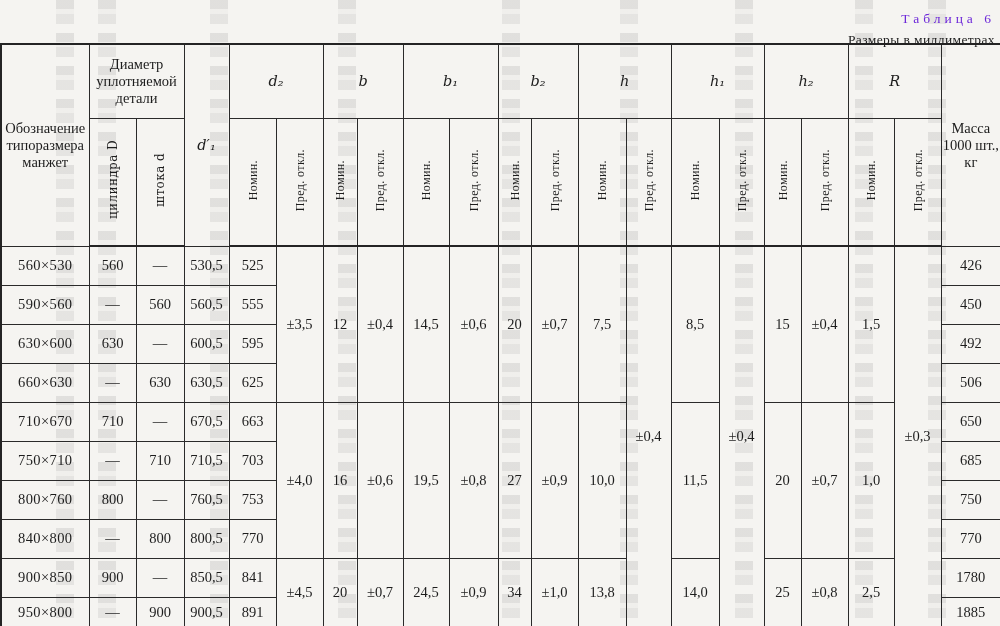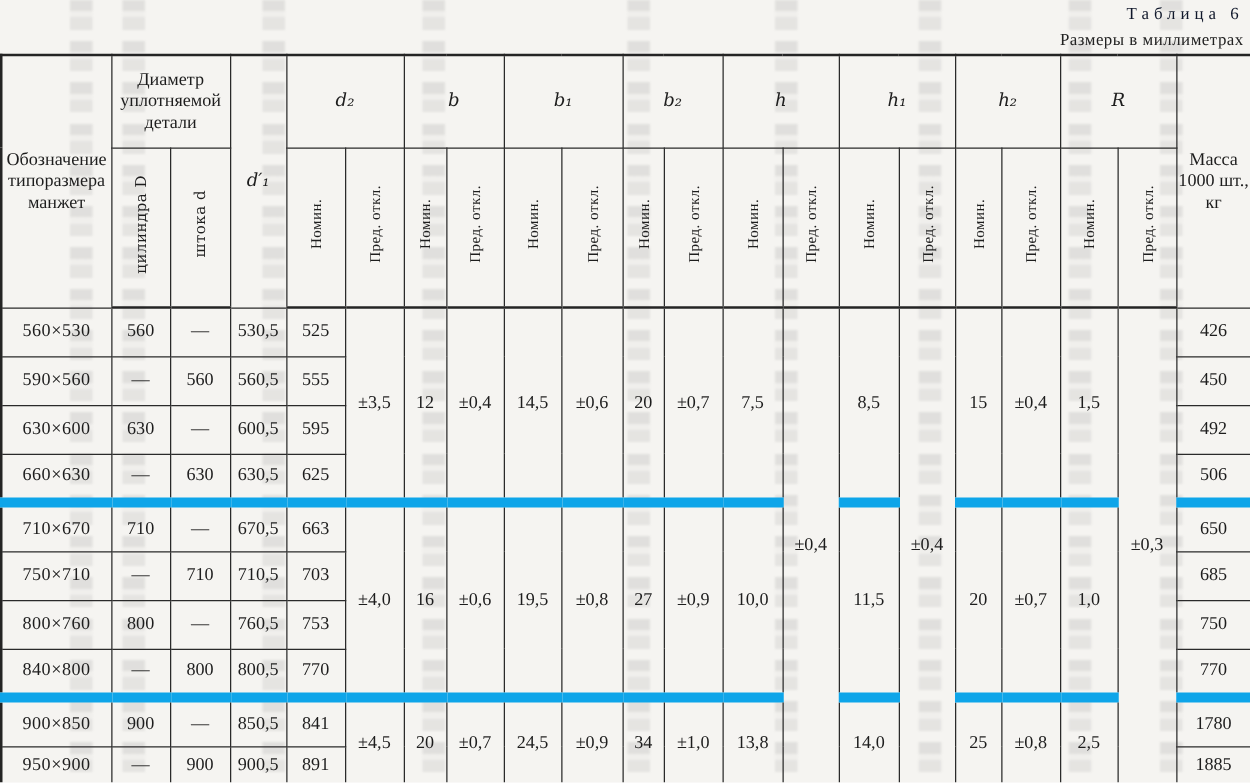--- a/index.html
+++ b/index.html
@@ -13,41 +13,41 @@
   .wm{
     position:absolute; top:0; bottom:0; width:18px;
     background:repeating-linear-gradient(to bottom,
       rgba(90,90,95,0.13) 0 9px,
       rgba(90,90,95,0.03) 9px 14px,
       rgba(90,90,95,0.10) 14px 24px,
       rgba(90,90,95,0.00) 24px 33px);
     filter:blur(0.7px);
   }
   .titleblock{position:absolute; top:3px; right:5px; text-align:right; z-index:2;}
-  .tlabel{font-size:13.5px; letter-spacing:4px; color:#0f172a;}
+  .tlabel{font-size:13.5px; letter-spacing:4px; color:#6d28d9;margin-top:8px;}
   .units{font-size:13.5px; margin-top:5px; letter-spacing:0.4px; color:#222;}
 
   table.gt{
     position:absolute; top:43px; left:0; width:1000px;
     border-collapse:collapse; table-layout:fixed;
     border:2px solid #242424; border-bottom:none;
     z-index:1;
   }
   table.gt td{
     border:1px solid #2a2a2a;
     text-align:center; vertical-align:middle;
     font-size:14.5px; padding:0; overflow:hidden;
     color:#1d1d1d;
   }
   tr.h1row{height:74px;}
   tr.h2row{height:128px;}
   tr.h2row td{border-bottom:2px solid #242424;}
   tr.r{height:39px;}
   tr.rlast{height:30px;}
-  tr.band td{border-top:8px solid #0ea5e9;}
+  tr.band td{border-top:1px solid #0ea5e9;}
   .hc{font-size:12.5px; line-height:1.18; padding:2px 1px;}
   .sym{font-family:"DejaVu Serif", serif; font-style:italic; font-size:15px;margin-top:31px;}
   .desb{font-size:14px; letter-spacing:0.4px;}
   .vert{vertical-align:middle;}
   .rot{
     display:inline-block; writing-mode:vertical-rl; transform:rotate(180deg);
     font-size:12px; white-space:nowrap; letter-spacing:0.4px; line-height:1;
   }
   .rot.sym2{font-family:"DejaVu Serif", serif;}
   
@@ -243,21 +243,21 @@
         <td class="off3" rowspan="2">34</td>
         <td class="off3" rowspan="2">±1,0</td>
         <td class="off3" rowspan="2">13,8</td>
         <td class="off3" rowspan="2">14,0</td>
         <td class="off3" rowspan="2">25</td>
         <td class="off3" rowspan="2">±0,8</td>
         <td class="off3" rowspan="2">2,5</td>
         <td>1780</td>
       </tr>
       <tr class="rlast">
-        <td class="desb">950×900</td>
+        <td class="desb">950×800</td>
         <td>—</td>
         <td>900</td>
         <td>900,5</td>
         <td>891</td>
         <td>1885</td>
       </tr>
     </tbody>
   </table>
 </div>
 

